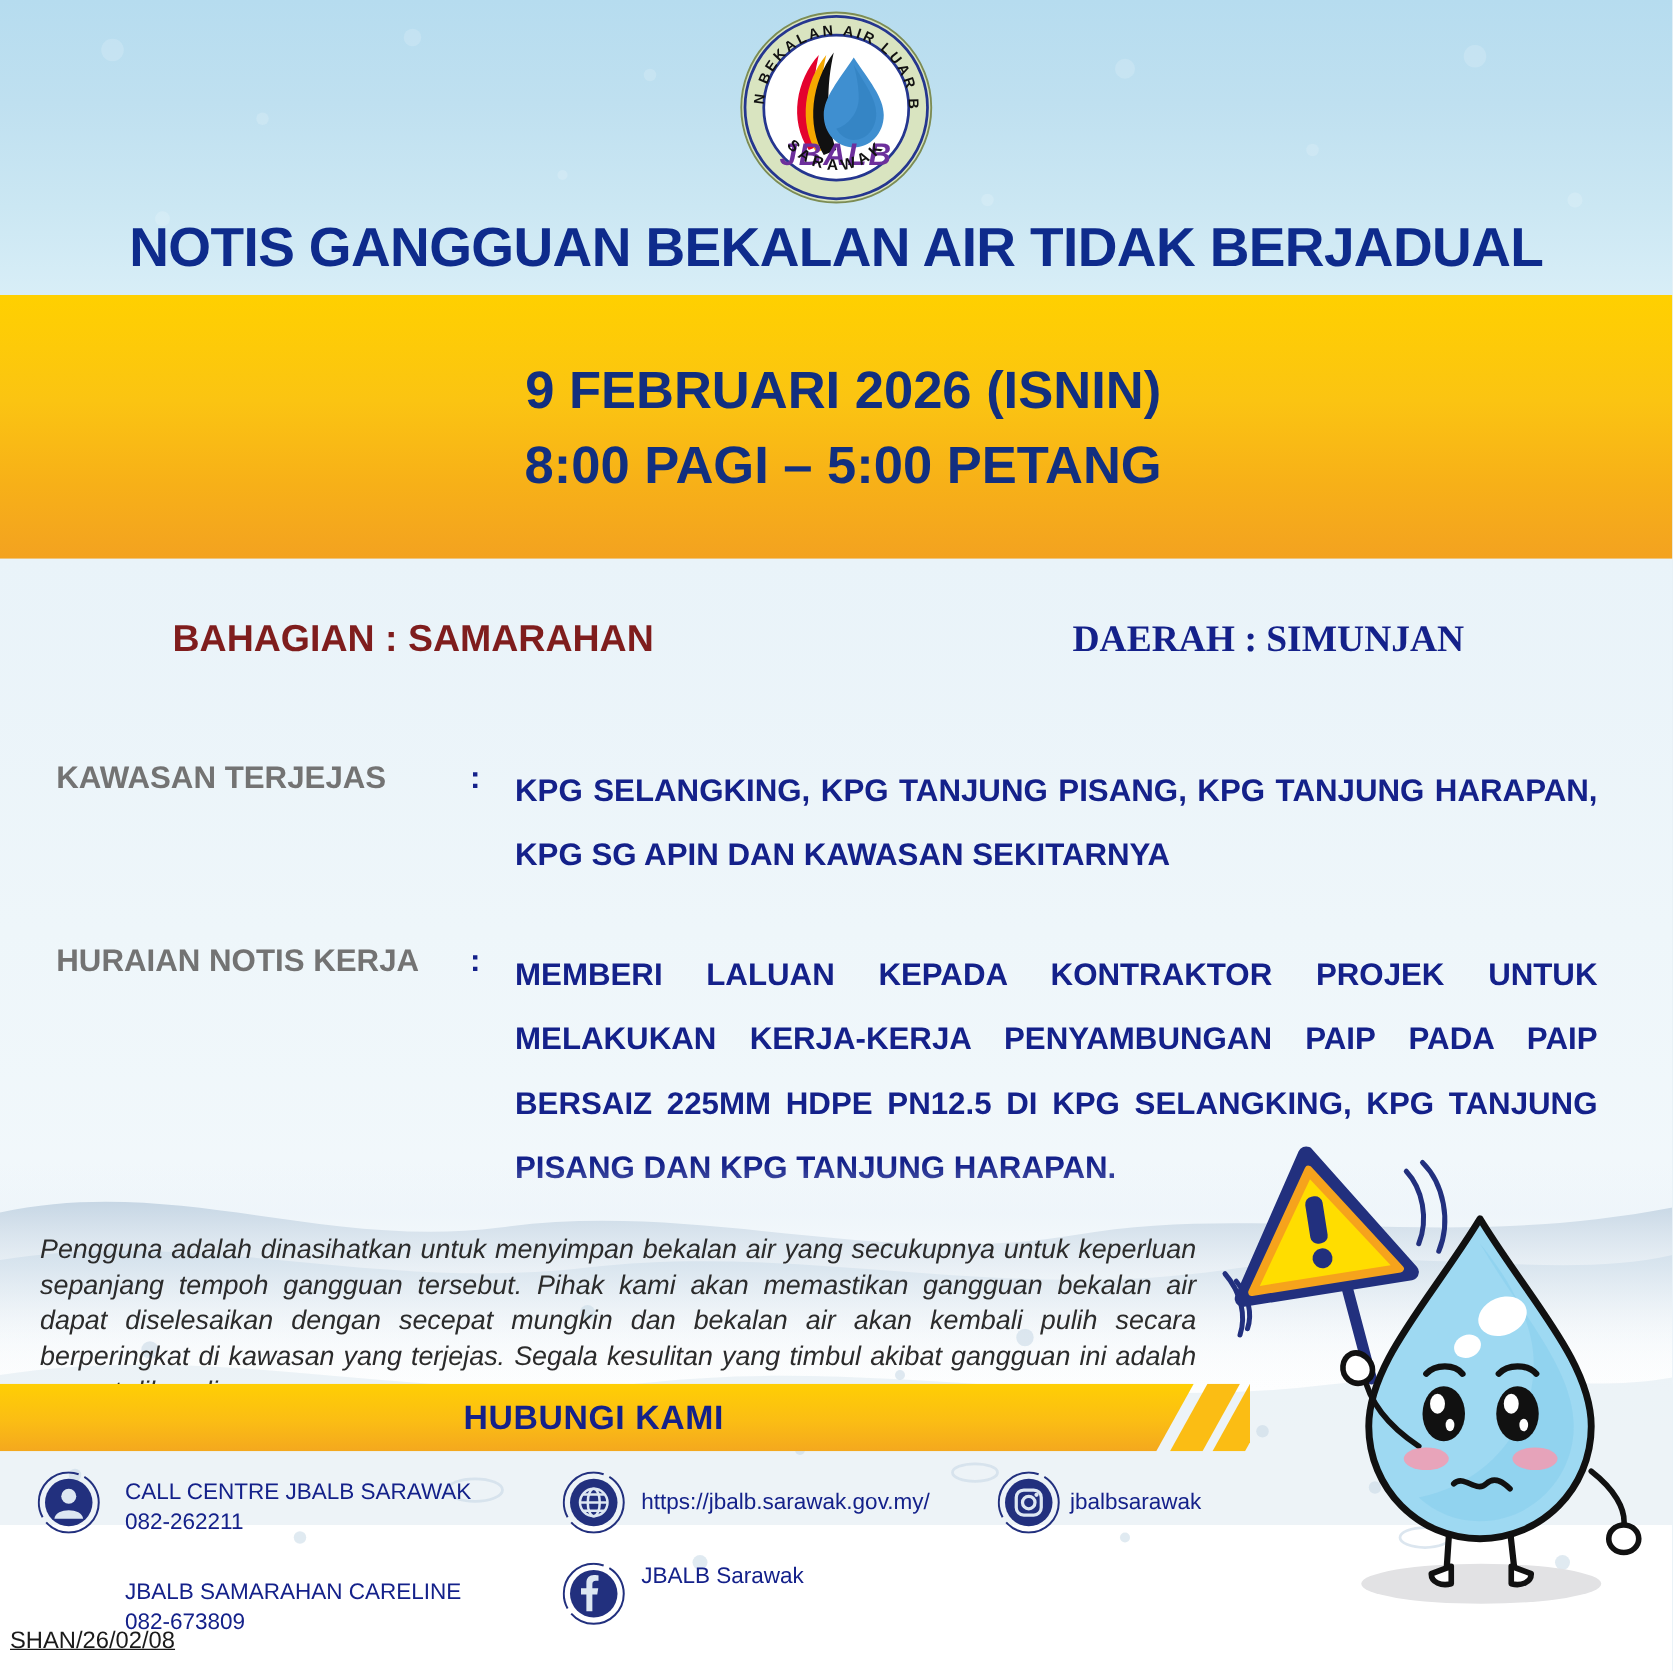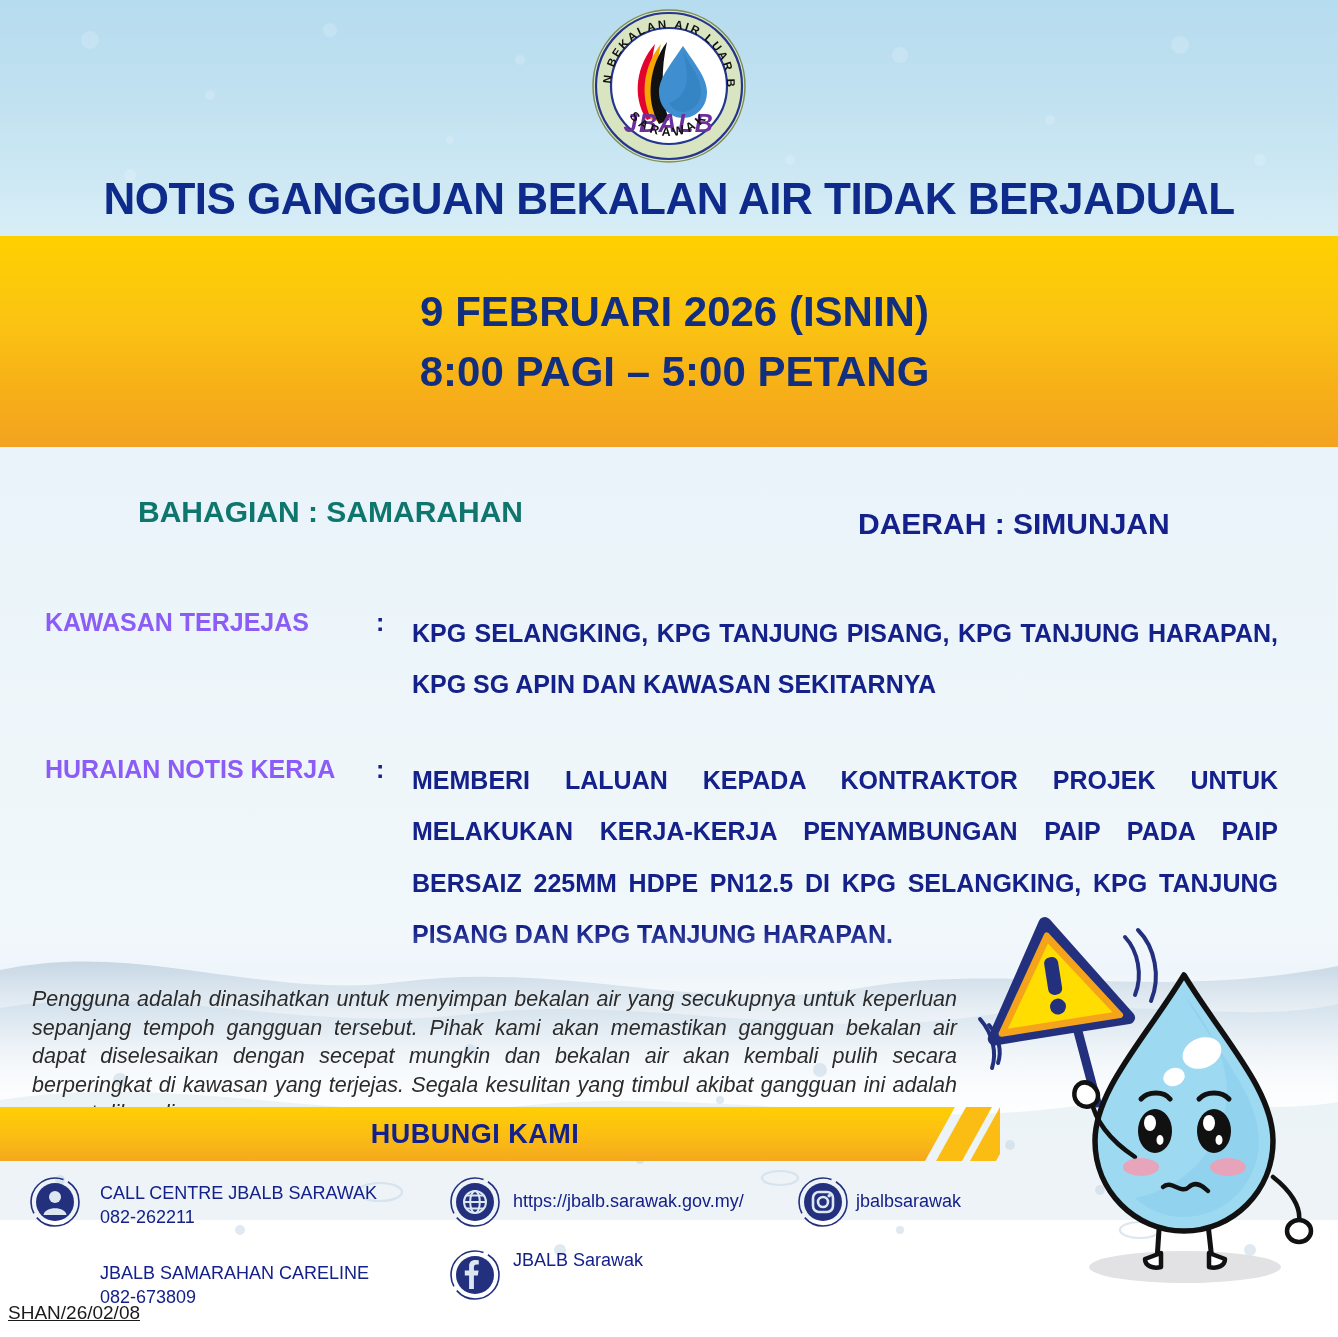--- a/index.html
+++ b/index.html
@@ -60,31 +60,31 @@
   .body-area {
     position:absolute; left:0; top:447px; width:1338px; height:660px;
     background:linear-gradient(180deg,#e9f3f9 0%,#eef6fa 45%,#f4f9fc 100%);
   }
 
   .region-row {
     position:absolute; left:0; top:495px; width:1338px; height:50px;
   }
   .region-row .bahagian {
     position:absolute; left:138px; top:0;
-    font-size:30px; font-weight:bold; color:#0f766e; white-space:nowrap;
+    font-size:30px; font-weight:bold; color:#7f1d1d; white-space:nowrap;
   }
   .region-row .daerah {
-    position:absolute; left:858px; top:12px;
-    font-size:30px; font-weight:bold; color:#14218a; white-space:nowrap;
+    position:absolute; left:858px; top:0;
+    font-size:30px; font-weight:bold; color:#14218a; white-space:nowrap;font-family:Liberation Serif, serif;
   }
 
   .info-block { position:absolute; left:0; width:1338px; }
   .info-block .lbl {
     position:absolute; left:45px; top:0;
-    font-size:25px; font-weight:bold; color:#8b5cf6; white-space:nowrap;
+    font-size:25px; font-weight:bold; color:#737373; white-space:nowrap;
   }
   .info-block .colon {
     position:absolute; left:376px; top:0;
     font-size:25px; font-weight:bold; color:#14218a;
   }
   .info-block .val {
     position:absolute; left:412px; top:0; width:866px;
     font-size:25px; font-weight:bold; color:#14218a;
     text-align:justify; text-align-last:left;
     line-height:2.05;

